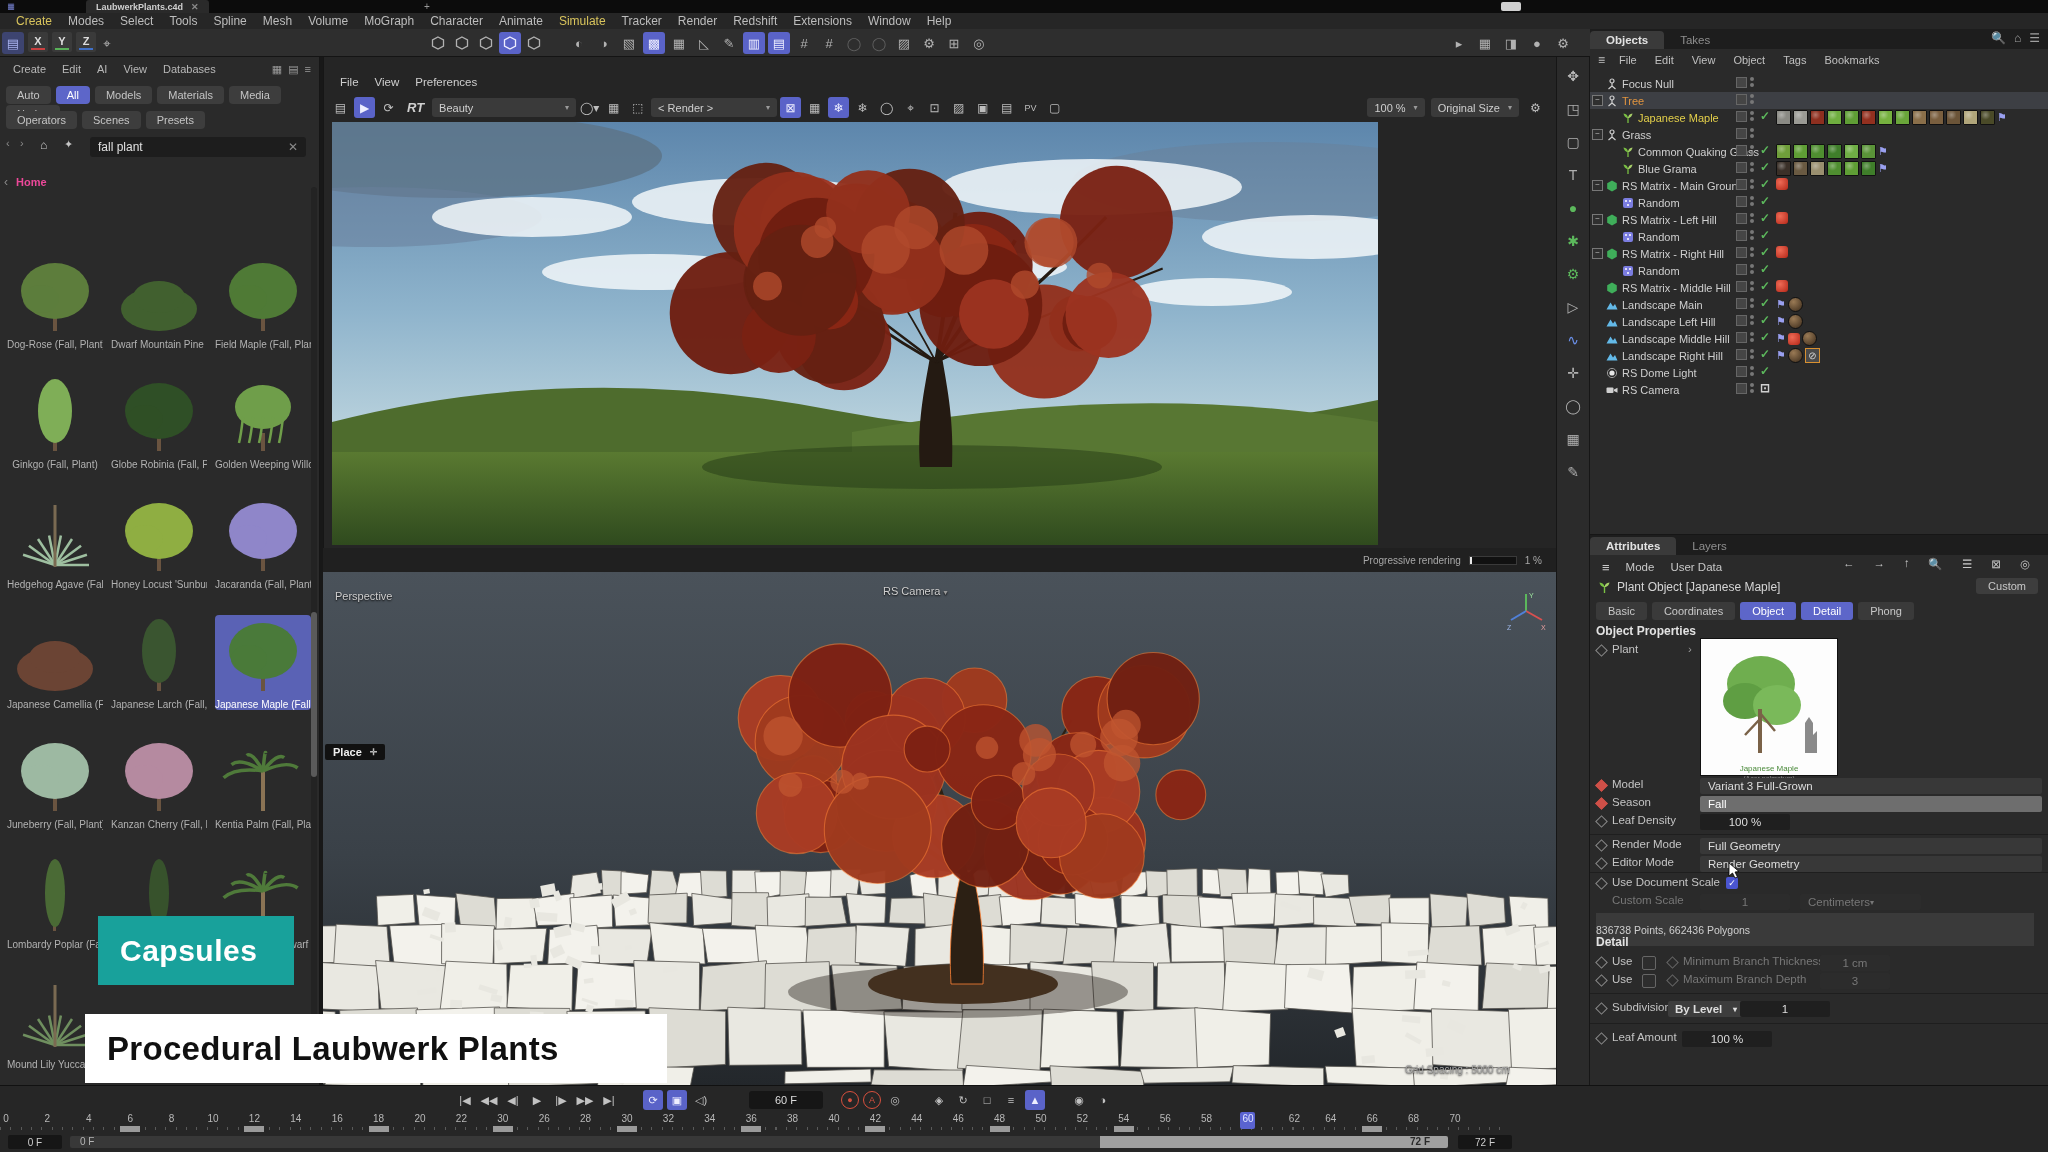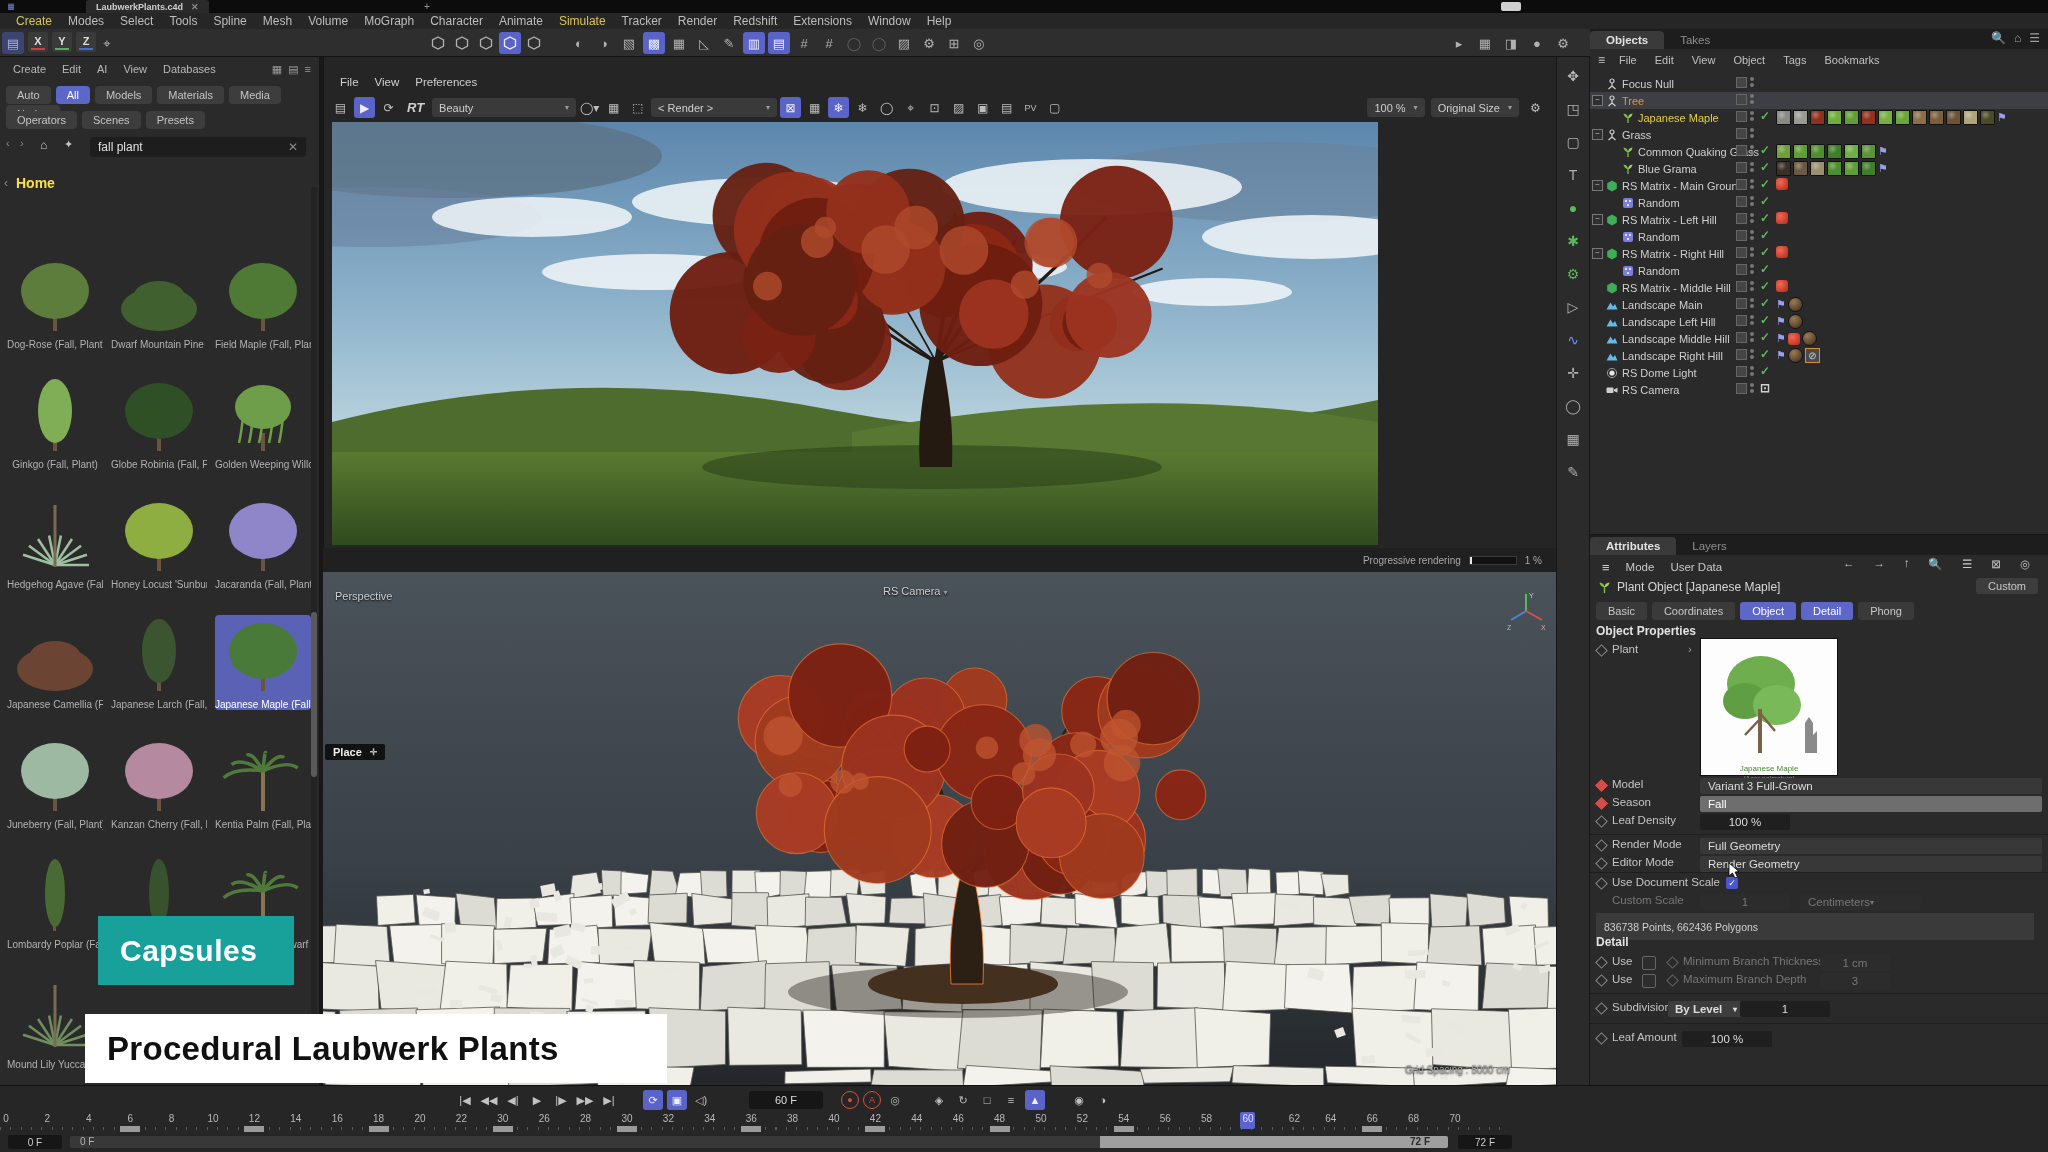--- a/index.html
+++ b/index.html
@@ -94,21 +94,21 @@
   .alab{position:absolute;left:22px;color:#c4c4c4;white-space:nowrap}
   .adia{position:absolute;left:7px;top:3px;width:7px;height:7px;transform:rotate(45deg);border:1px solid #8a8a8a}
   .adia.red{background:#cf5048;border-color:#cf5048}
   .aval-wide{position:absolute;left:110px;right:6px;height:16px;background:#383838;border-radius:2px;display:flex;align-items:center;padding:0 8px;color:#ddd}
   .aval-light{background:#6e6e6e;color:#fff}
   .afield{position:absolute;height:16px;background:#1f1f1f;border-radius:2px;display:flex;align-items:center;justify-content:center;color:#ddd}
   .dis{color:#777 !important}
   .afield.disf{background:#2c2c2c;color:#777}
   .cbx{position:absolute;width:12px;height:12px;border-radius:2px;background:#4a55d0;color:#fff;font-size:9px;display:flex;align-items:center;justify-content:center}
   .cbx.off{background:#2d2d2d;border:1px solid #666}
-  .ptsbar{position:absolute;left:6px;right:14px;height:27px;background:#3a3a3a;display:flex;align-items:center;padding-left:8px;font-size:10.5px;color:#cfcfcf}
+  .ptsbar{position:absolute;left:6px;right:14px;height:33px;background:#3a3a3a;display:flex;align-items:center;font-size:10.5px;color:#cfcfcf}
   .sep{position:absolute;left:0;width:458px;height:1px;background:#1e1e1e}
   
   .bottombar{left:0;top:1085px;width:2048px;height:67px;background:#262626;border-top:1px solid #111;box-sizing:border-box}
   .transport{position:absolute;left:455px;top:4px;display:flex;align-items:center;gap:4px}
   .tbtn{display:inline-flex;align-items:center;justify-content:center;min-width:20px;height:20px;border-radius:3px;font-size:11px;color:#c2c2c2}
   .tbtn.active{background:#5a63c8;color:#eef}
   .tbtn.red{color:#d8503e;border:1px solid #d8503e;border-radius:50%;width:16px;height:16px;min-width:16px;font-size:9px}
   .framefield{width:74px;height:18px;background:#161616;border-radius:3px;display:flex;align-items:center;justify-content:center;font-size:11px;color:#ddd;margin:0 14px}
   .ruler{position:absolute;left:0;top:27px;width:1556px;height:22px}
   .rnum{position:absolute;top:0;font-size:10px;color:#b9b9b9;transform:translateX(-50%)}
@@ -252,21 +252,21 @@
     <span class="abs dim" style="left:20px;font-size:11px">›</span>
     <span class="abs" style="left:40px;top:1px;font-size:12px;color:#c5c5c5">⌂</span>
     <span class="abs" style="left:64px;top:1px;font-size:11px;color:#c5c5c5">✦</span>
     <div class="searchbox">
       <span>fall plant</span>
       <span style="margin-left:auto;color:#8a8a8a">✕</span>
     </div>
   </div>
   <div class="abs" style="left:4px;top:118px;display:flex;align-items:center;gap:8px">
     <span class="dim" style="font-size:12px">‹</span>
-    <span style="font-size:14px;font-weight:bold;color:#fde047">Home</span>
+    <span style="font-size:11px;font-weight:bold;color:#ec4899">Home</span>
   </div>
   <div id="assetgrid">
       <div class="acell" style="left: 7px; top: 198px;"><svg width="92" height="76">
           <rect x="44" y="56" width="4" height="18" fill="#6a5440"></rect>
           <ellipse cx="46" cy="34" rx="34" ry="28" fill="#5d7d3c"></ellipse>
           <ellipse cx="32" cy="42" rx="18" ry="14" fill="#5d7d3c" opacity=".8"></ellipse>
         </svg><div class="alabel">Dog-Rose (Fall, Plant)</div></div>
       <div class="acell" style="left: 111px; top: 198px;"><svg width="92" height="76">
           <ellipse cx="46" cy="52" rx="38" ry="22" fill="#41602f"></ellipse>
           <ellipse cx="46" cy="40" rx="26" ry="16" fill="#41602f"></ellipse>

